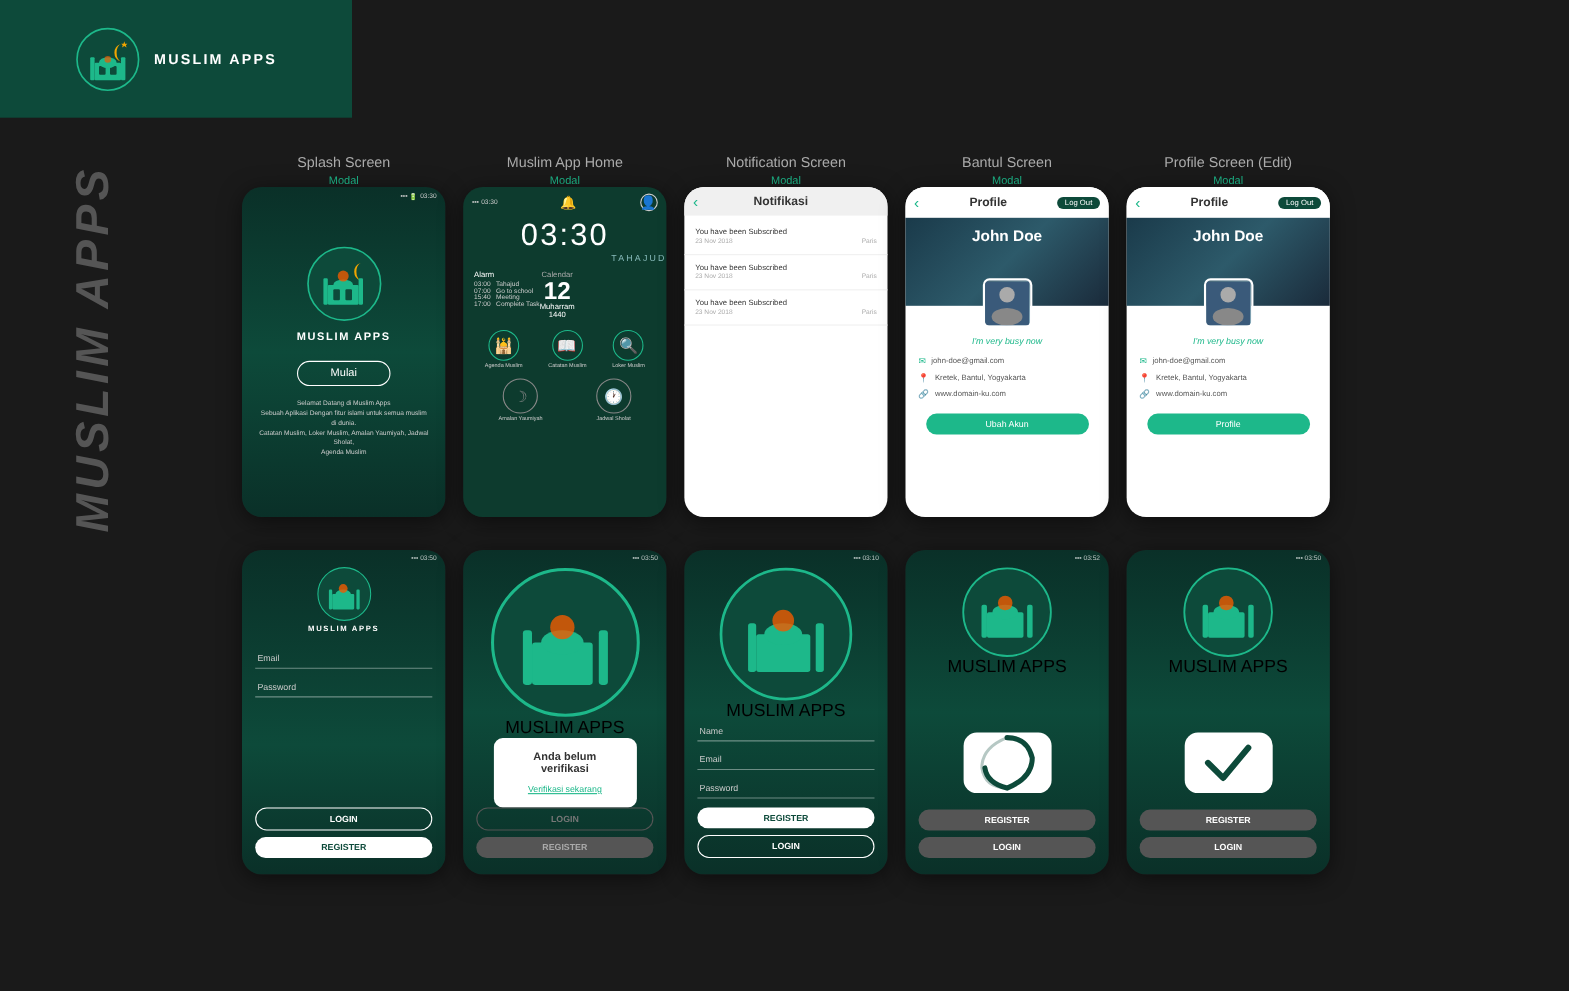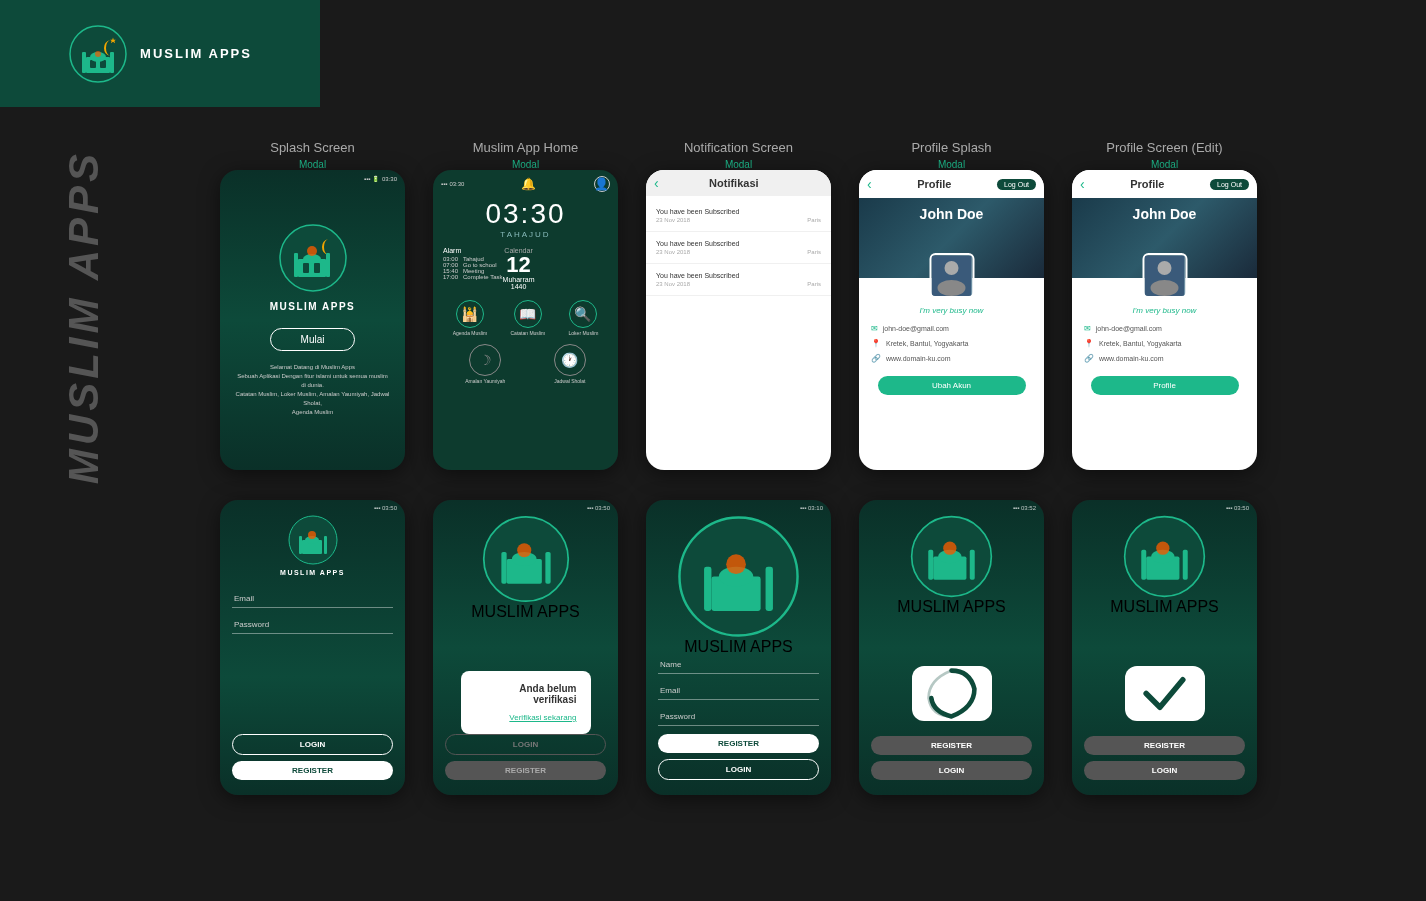--- a/index.html
+++ b/index.html
@@ -66,21 +66,21 @@
 
     
     .content {
       margin-left: 160px;
       padding: 20px 20px 20px 60px;
     }
 
     
     .screens-row {
       display: flex;
-      gap: 28px;
+      gap: 16px;
       margin-bottom: 30px;
       align-items: flex-start;
     }
 
     .screen-wrapper {
       display: flex;
       flex-direction: column;
       align-items: center;
     }
 
@@ -163,21 +163,21 @@
     .home .big-time {
       color: white;
       font-size: 28px;
       font-weight: 300;
       letter-spacing: 2px;
     }
     .home .tahajud {
       color: #8bb;
       font-size: 8px;
       letter-spacing: 2px;
-      text-align: center;
+      text-align: right;
       margin-bottom: 6px;
     }
     .home .alarm-calendar {
       display: flex;
       justify-content: flex-start;
       padding: 0 10px;
       margin-bottom: 4px;
     }
     .home .alarm-section {
       font-size: 6px;
@@ -380,22 +380,21 @@
       flex-direction: column;
       align-items: center;
       padding: 15px 12px;
       position: relative;
     }
     .verify-popup {
       background: white;
       border-radius: 8px;
       padding: 12px 14px;
       width: 130px;
-      text-align: right;
-      margin-top: 50px;
+      text-align: center;
     }
     .verify-popup .popup-title {
       font-size: 10px; font-weight: bold; color: #333; margin-bottom: 8px;
     }
     .verify-popup .popup-link {
       font-size: 8px; color: #1db88a; text-decoration: underline;
     }
 
     
     .register-screen {
@@ -649,21 +648,21 @@
                 <span>23 Nov 2018</span>
                 <span>Paris</span>
               </div>
             </div>
           </div>
         </div>
       </div>
     </div>
 
     <div class="screen-wrapper">
-      <div class="section-title">Profile Splash</div>
+      <div class="section-title">Bantul Screen</div>
       <div class="section-subtitle">Modal</div>
       <div class="phone">
         <div class="profile">
           <div class="profile-header-bar">
             <span style="color:#1db88a;font-size:14px;">‹</span>
             <span class="profile-title">Profile</span>
             <span class="logout-btn">Log Out</span>
           </div>
           <div class="cover-img">
             <div style="position:absolute;top:8px;left:50%;transform:translateX(-50%);color:white;font-size:14px;font-weight:bold;white-space:nowrap;">John Doe</div>

